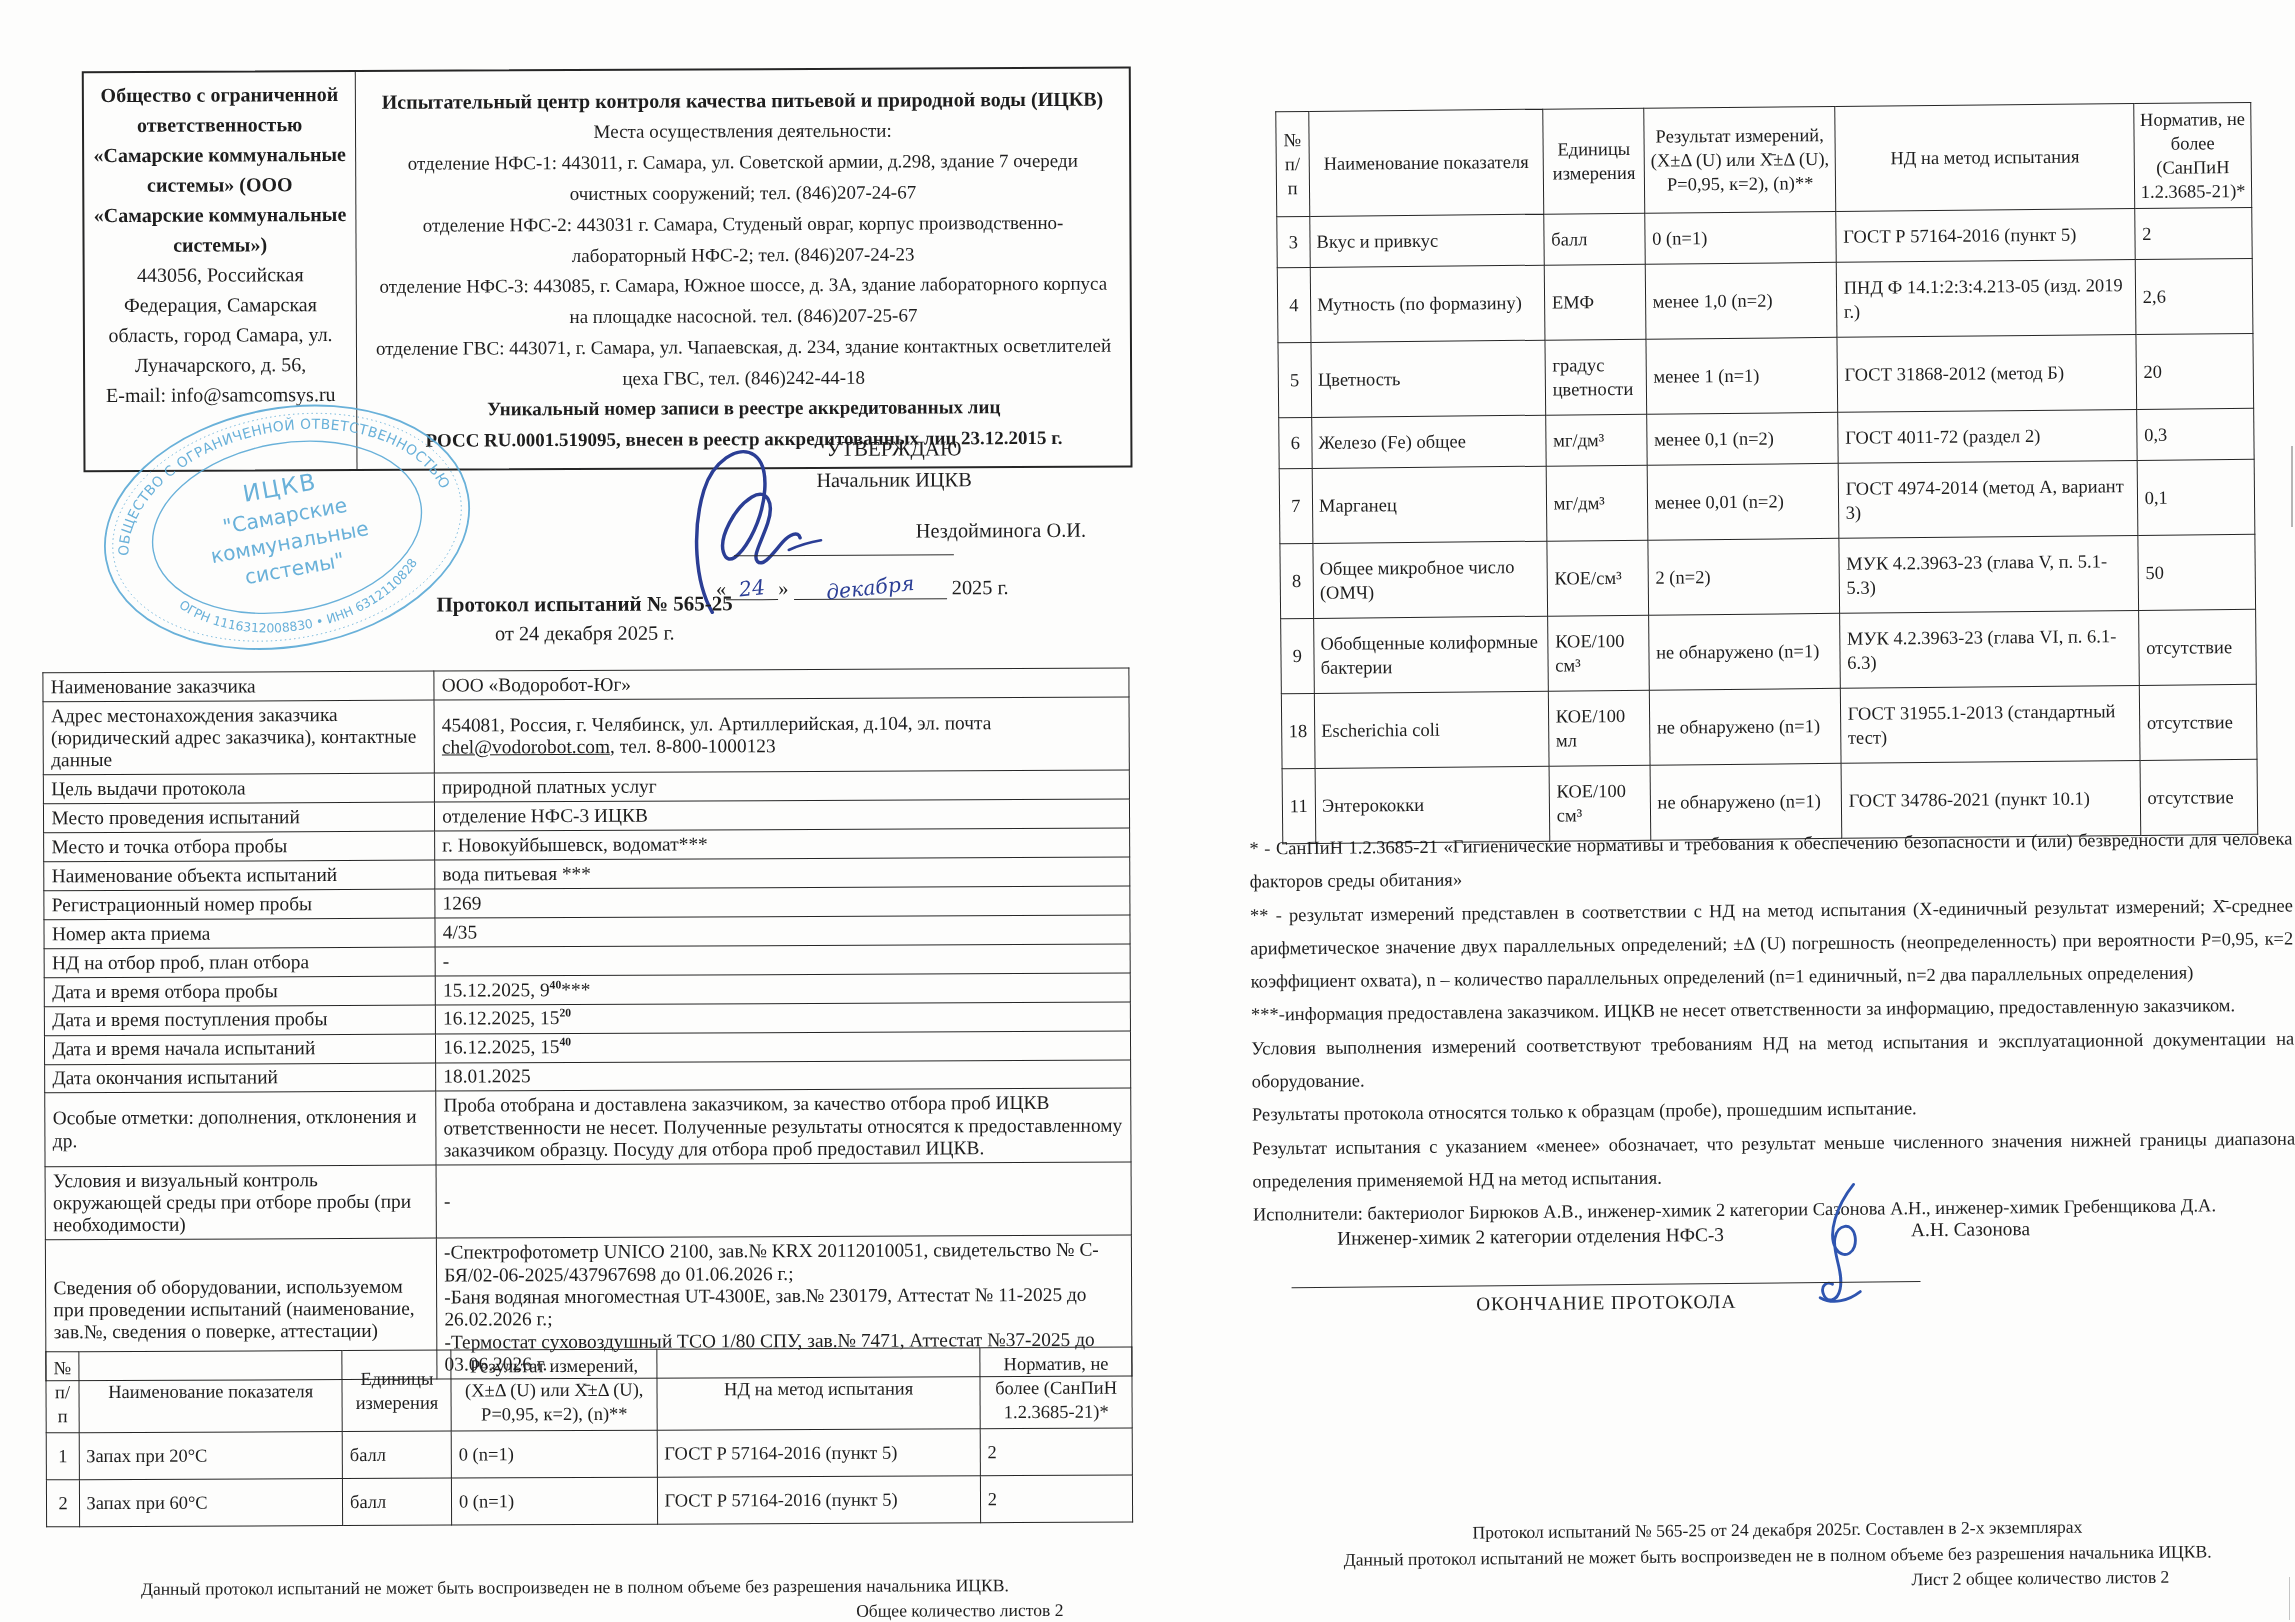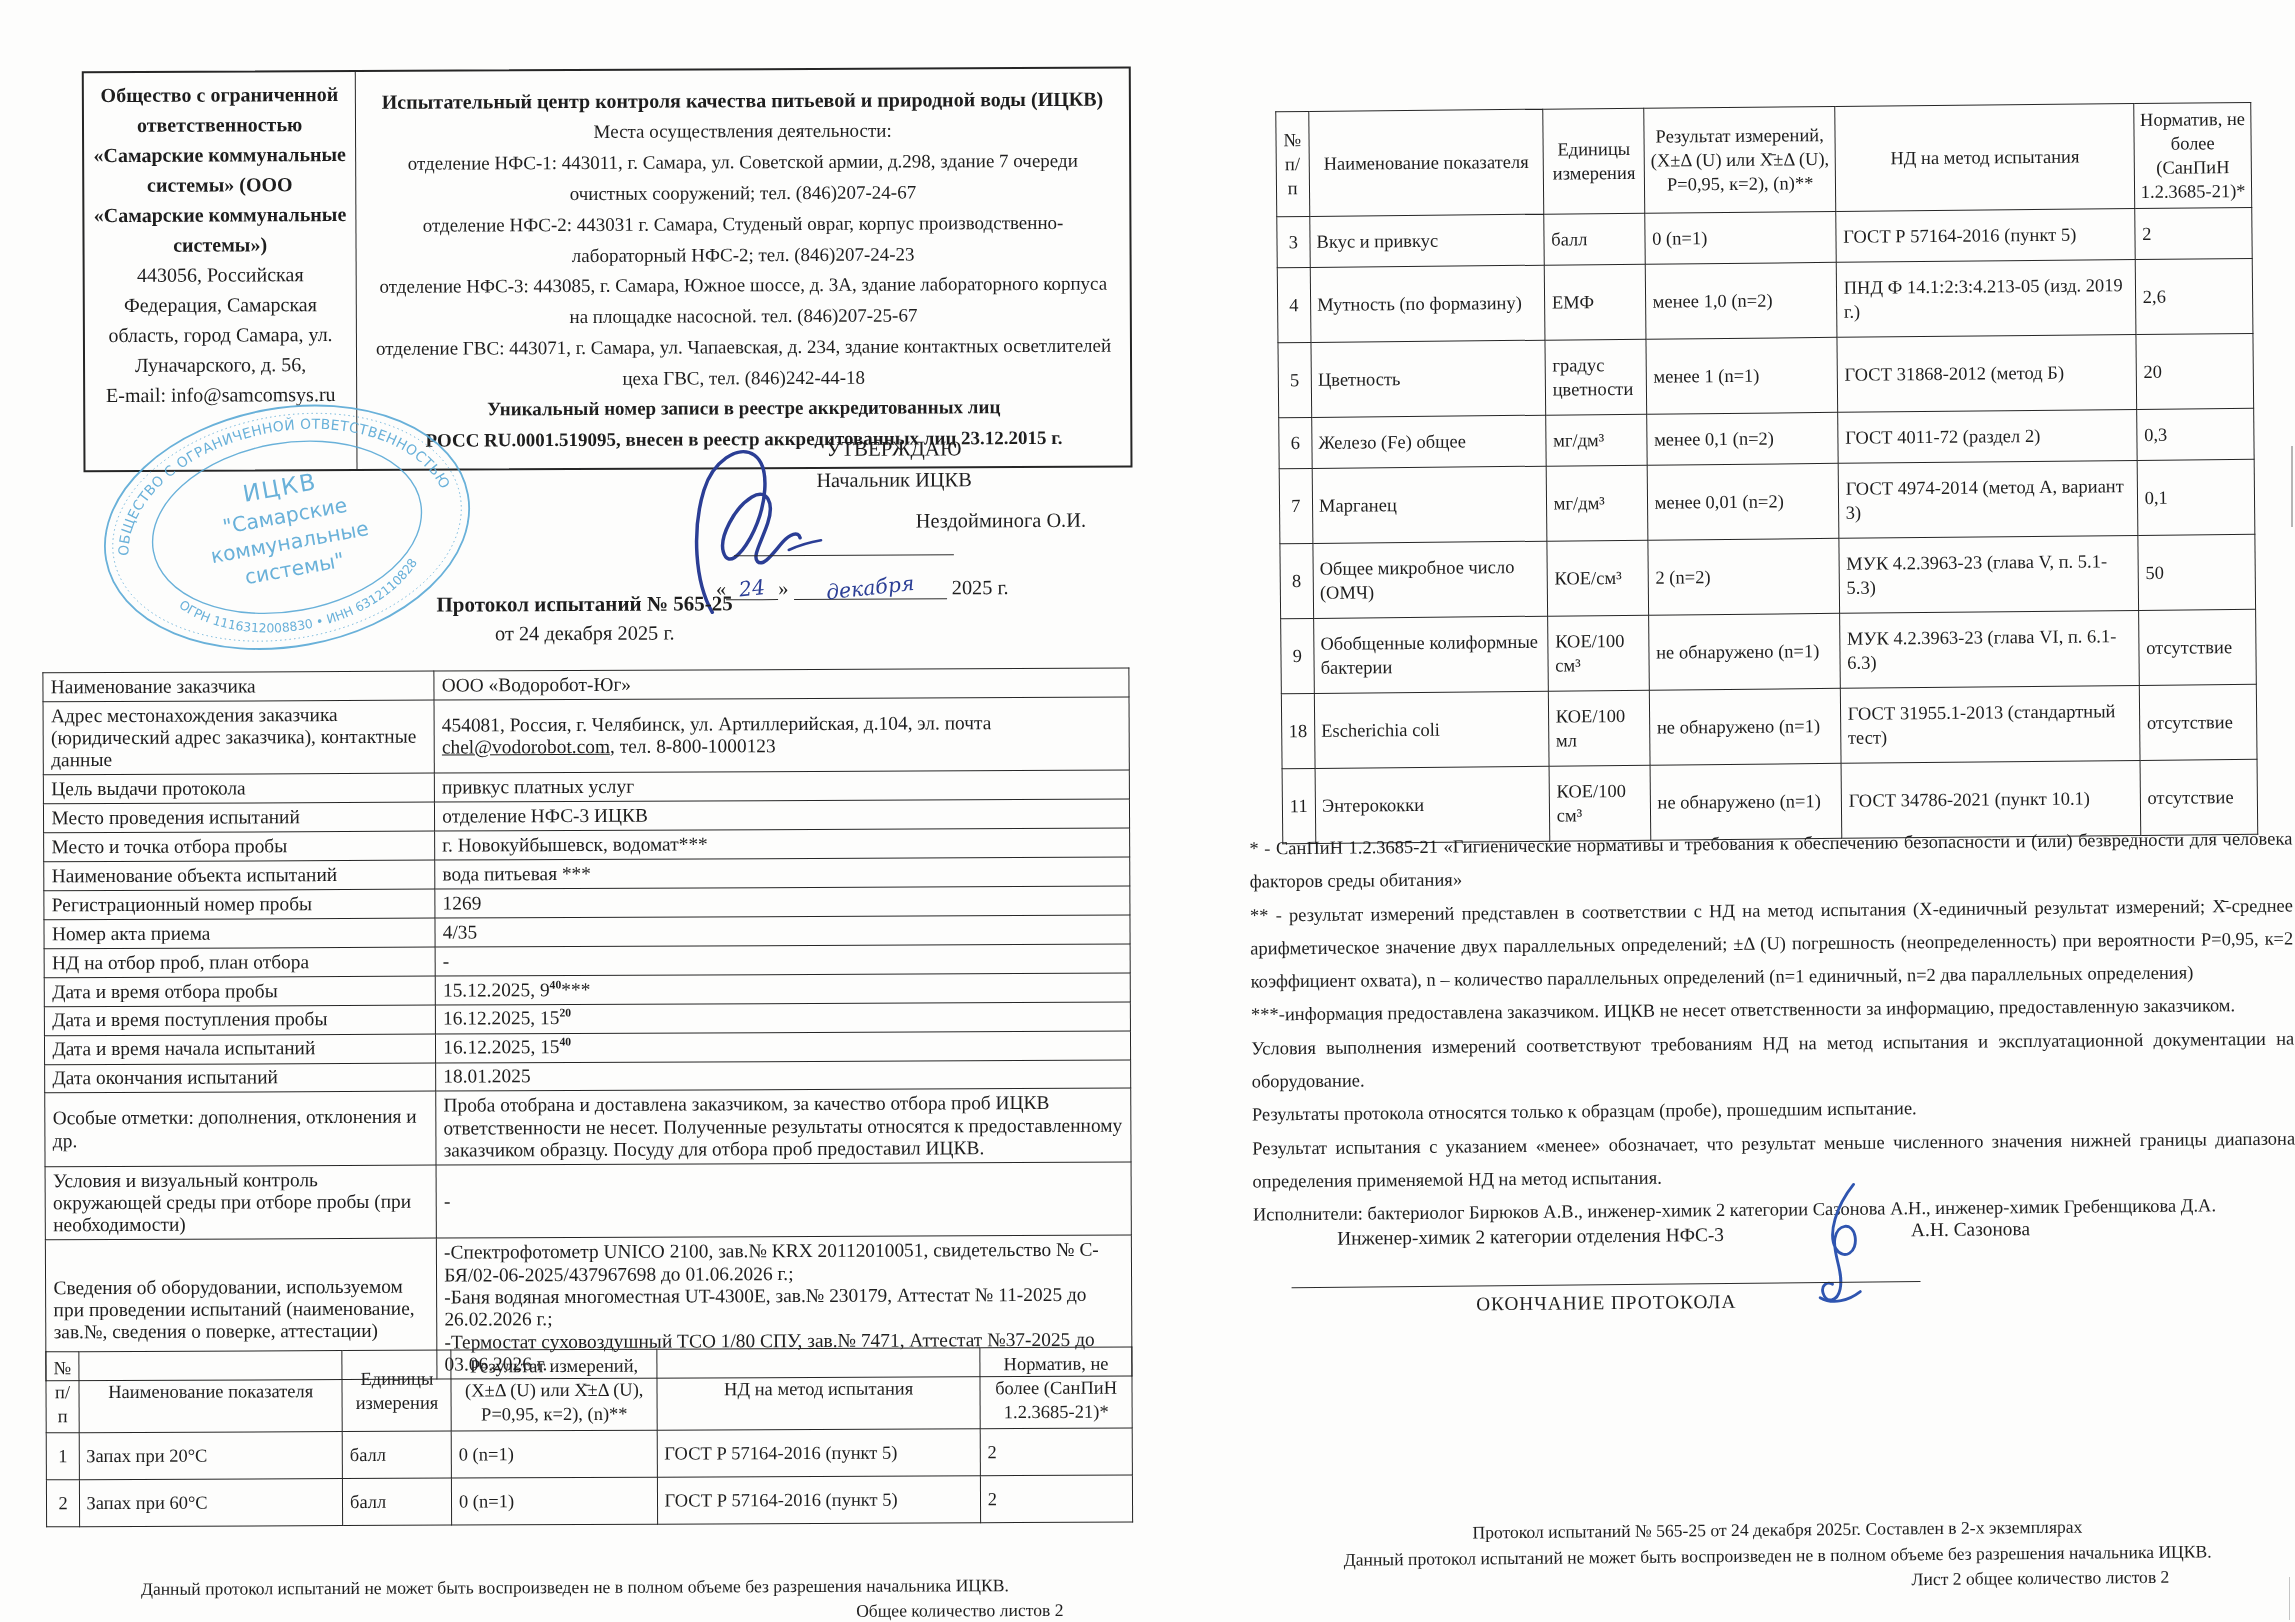--- a/index.html
+++ b/index.html
@@ -24,21 +24,21 @@
   
   .stamp {position:absolute; left:93px; top:399px; width:391px; height:254px; opacity:.9;}
   .stamp svg {width:100%; height:100%;}
   .stamp text {font-family:"DejaVu Sans","Liberation Sans",sans-serif;}
 
   
   .approve {position:absolute; left:662px; top:438px; width:467px; height:204px; font-size:20.4px;}
   .a-head {text-align:center; font-size:21px;}
   .a-pos  {text-align:center; margin-top:7.4px;}
   .a-sig  {position:absolute; left:25.4px; top:-2.8px; width:157px; height:190px;}
-  .a-name {position:absolute; left:255px; top:73px; white-space:nowrap;}
+  .a-name {position:absolute; left:255px; top:83px; white-space:nowrap;}
   .a-line {position:absolute; left:73px; top:118px; width:220px; border-bottom:1.9px solid #2b2b2b;}
   .a-date {position:absolute; left:55px; top:140px; white-space:nowrap;}
   .blank {display:inline-block; border-bottom:1.9px solid #2b2b2b; text-align:center; line-height:1.1;}
   .blank.day {min-width:52px;}
   .blank.month {min-width:153px;}
   .hand {font-style:italic; font-family:"DejaVu Serif",serif; display:inline-block; transform:rotate(-6deg);}
 
   
   .ptitle {position:absolute; left:42px; top:592px; width:1087px; text-align:center;}
   .ptitle .l1 {font-weight:bold; font-size:21px;}
@@ -176,21 +176,21 @@
             <td class="val"><span class="pre">ООО «Водоробот-Юг»</span><span class="u"></span><sup></sup><span class="post"></span></td>
           </tr>
 
           <tr>
             <td class="lbl">Адрес местонахождения заказчика (юридический адрес заказчика), контактные данные</td>
             <td class="val"><span class="pre">454081, Россия, г. Челябинск, ул. Артиллерийская, д.104, эл. почта </span><span class="u">chel@vodorobot.com</span><sup></sup><span class="post">, тел. 8-800-1000123</span></td>
           </tr>
 
           <tr>
             <td class="lbl">Цель выдачи протокола</td>
-            <td class="val"><span class="pre">привкус платных услуг</span><span class="u"></span><sup></sup><span class="post"></span></td>
+            <td class="val"><span class="pre">природной платных услуг</span><span class="u"></span><sup></sup><span class="post"></span></td>
           </tr>
 
           <tr>
             <td class="lbl">Место проведения испытаний</td>
             <td class="val"><span class="pre">отделение НФС-3 ИЦКВ</span><span class="u"></span><sup></sup><span class="post"></span></td>
           </tr>
 
           <tr>
             <td class="lbl">Место и точка отбора пробы</td>
             <td class="val"><span class="pre">г. Новокуйбышевск, водомат***</span><span class="u"></span><sup></sup><span class="post"></span></td>

